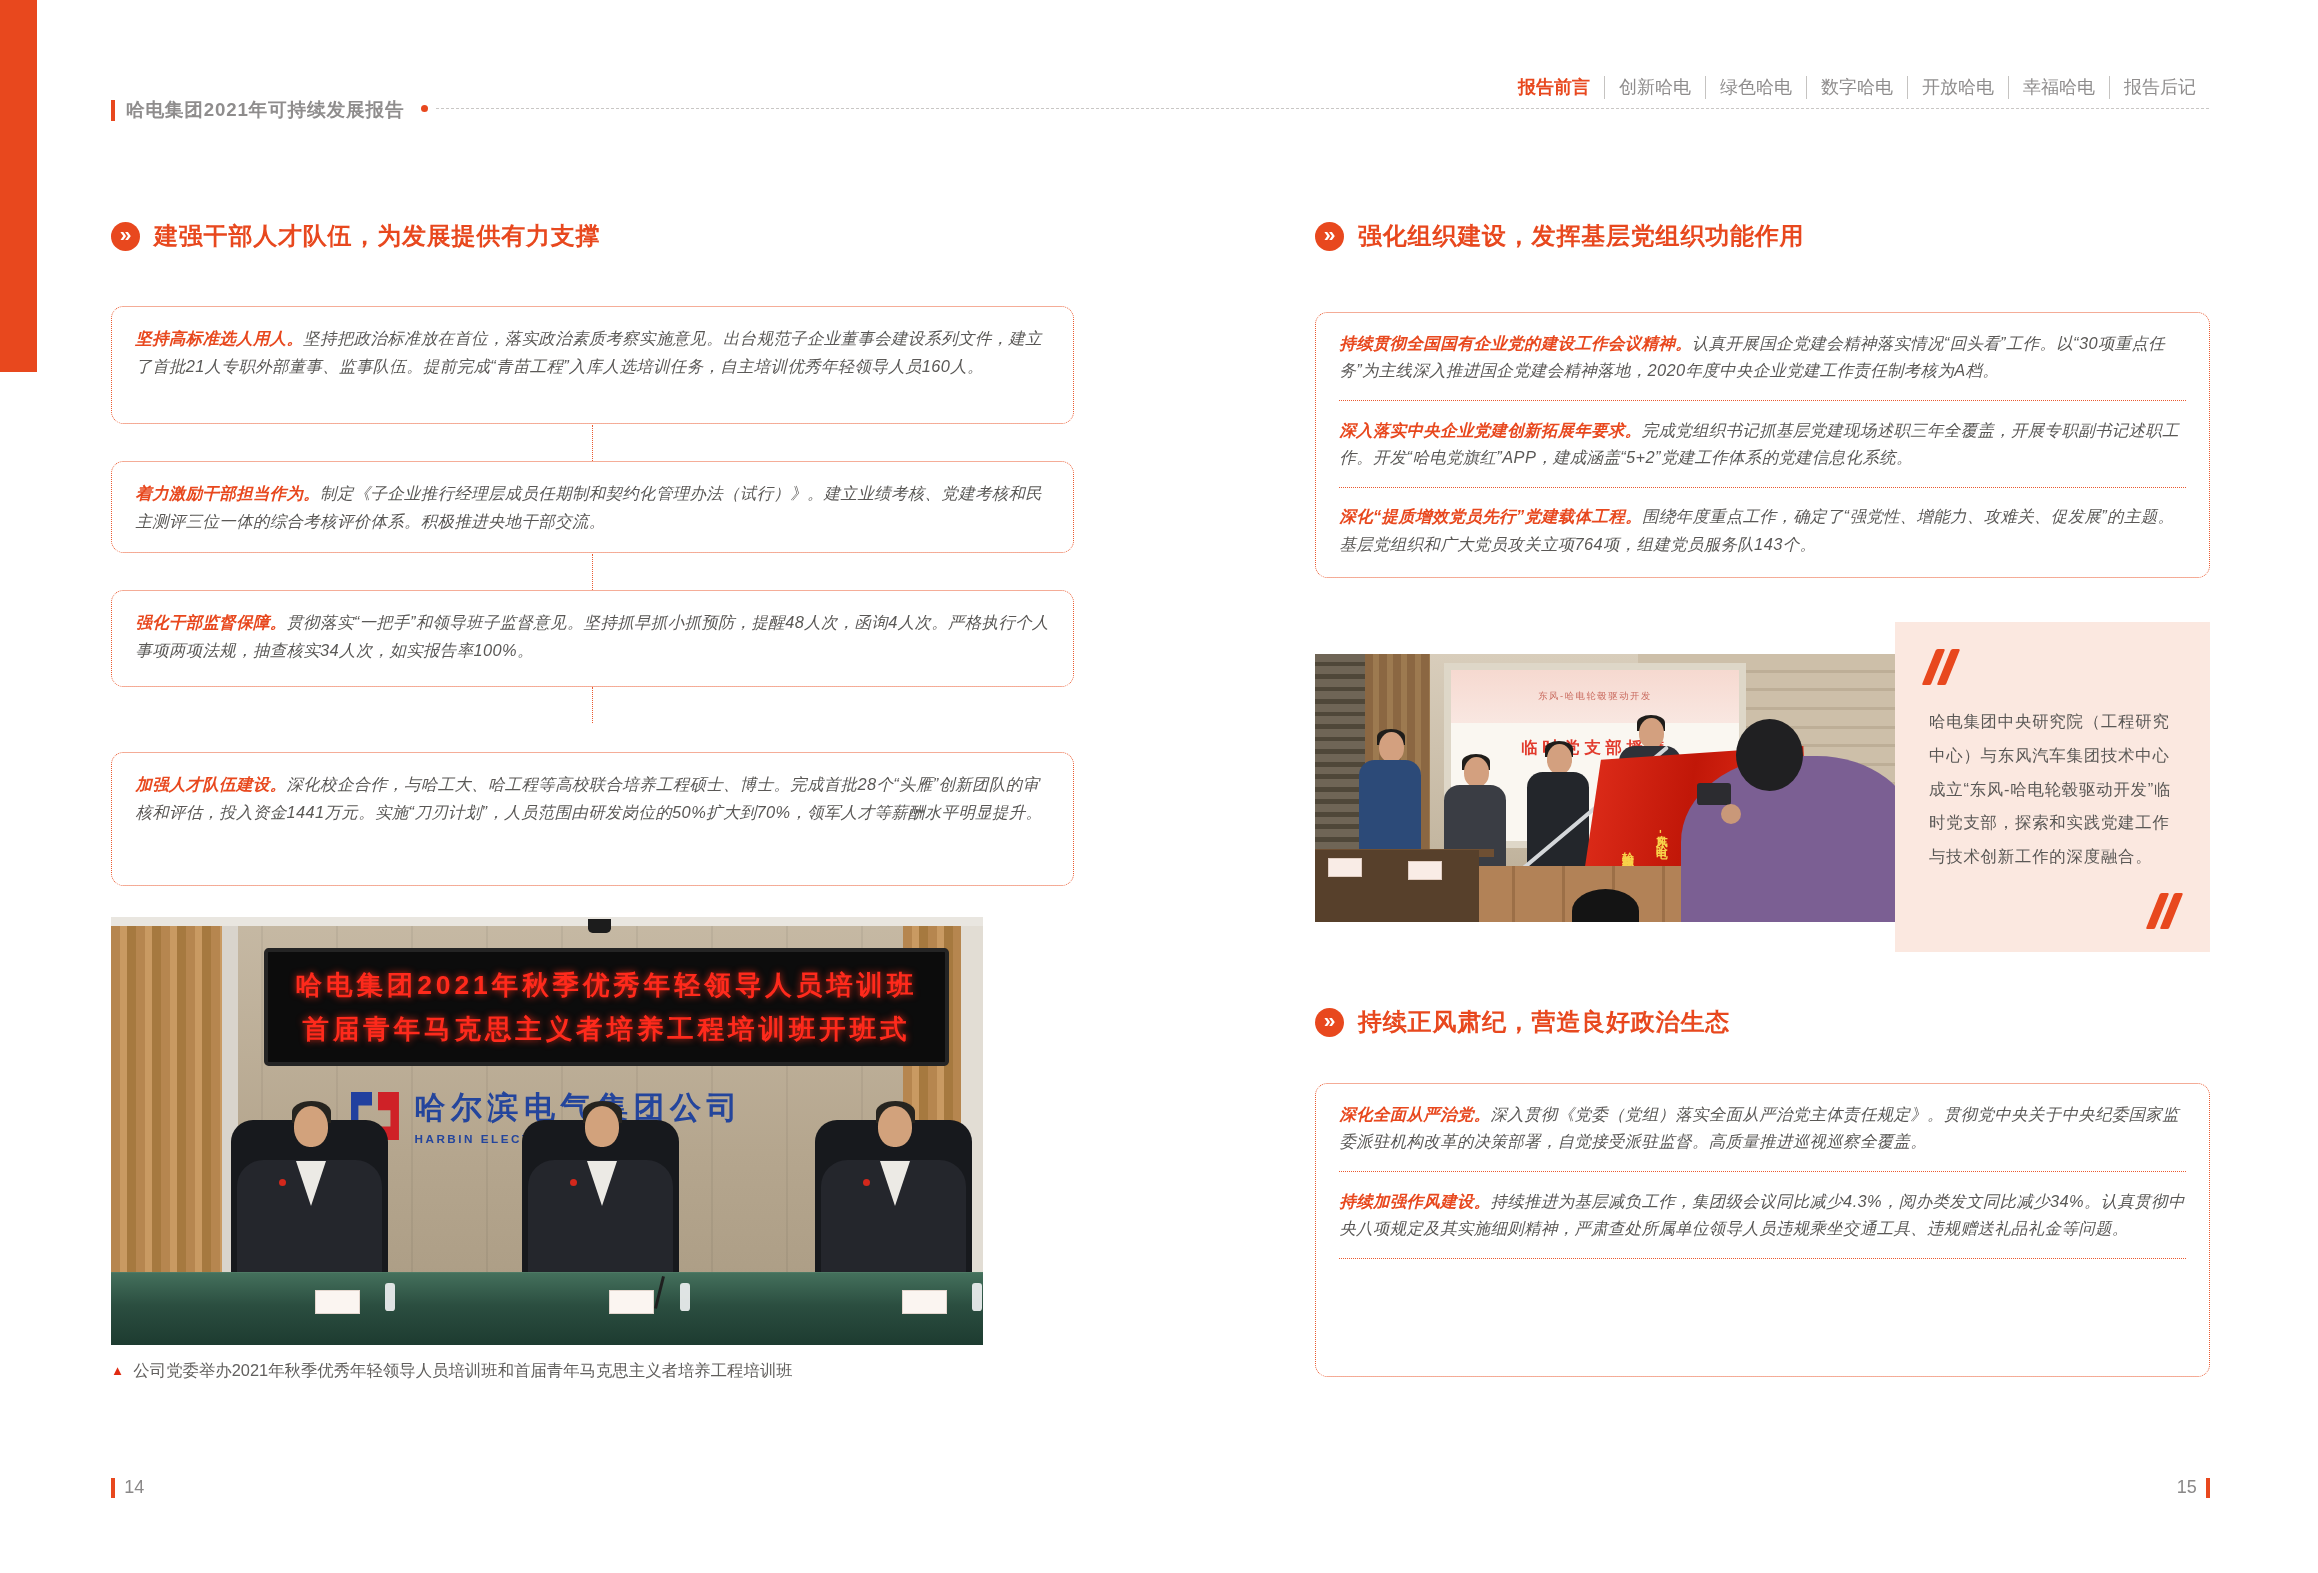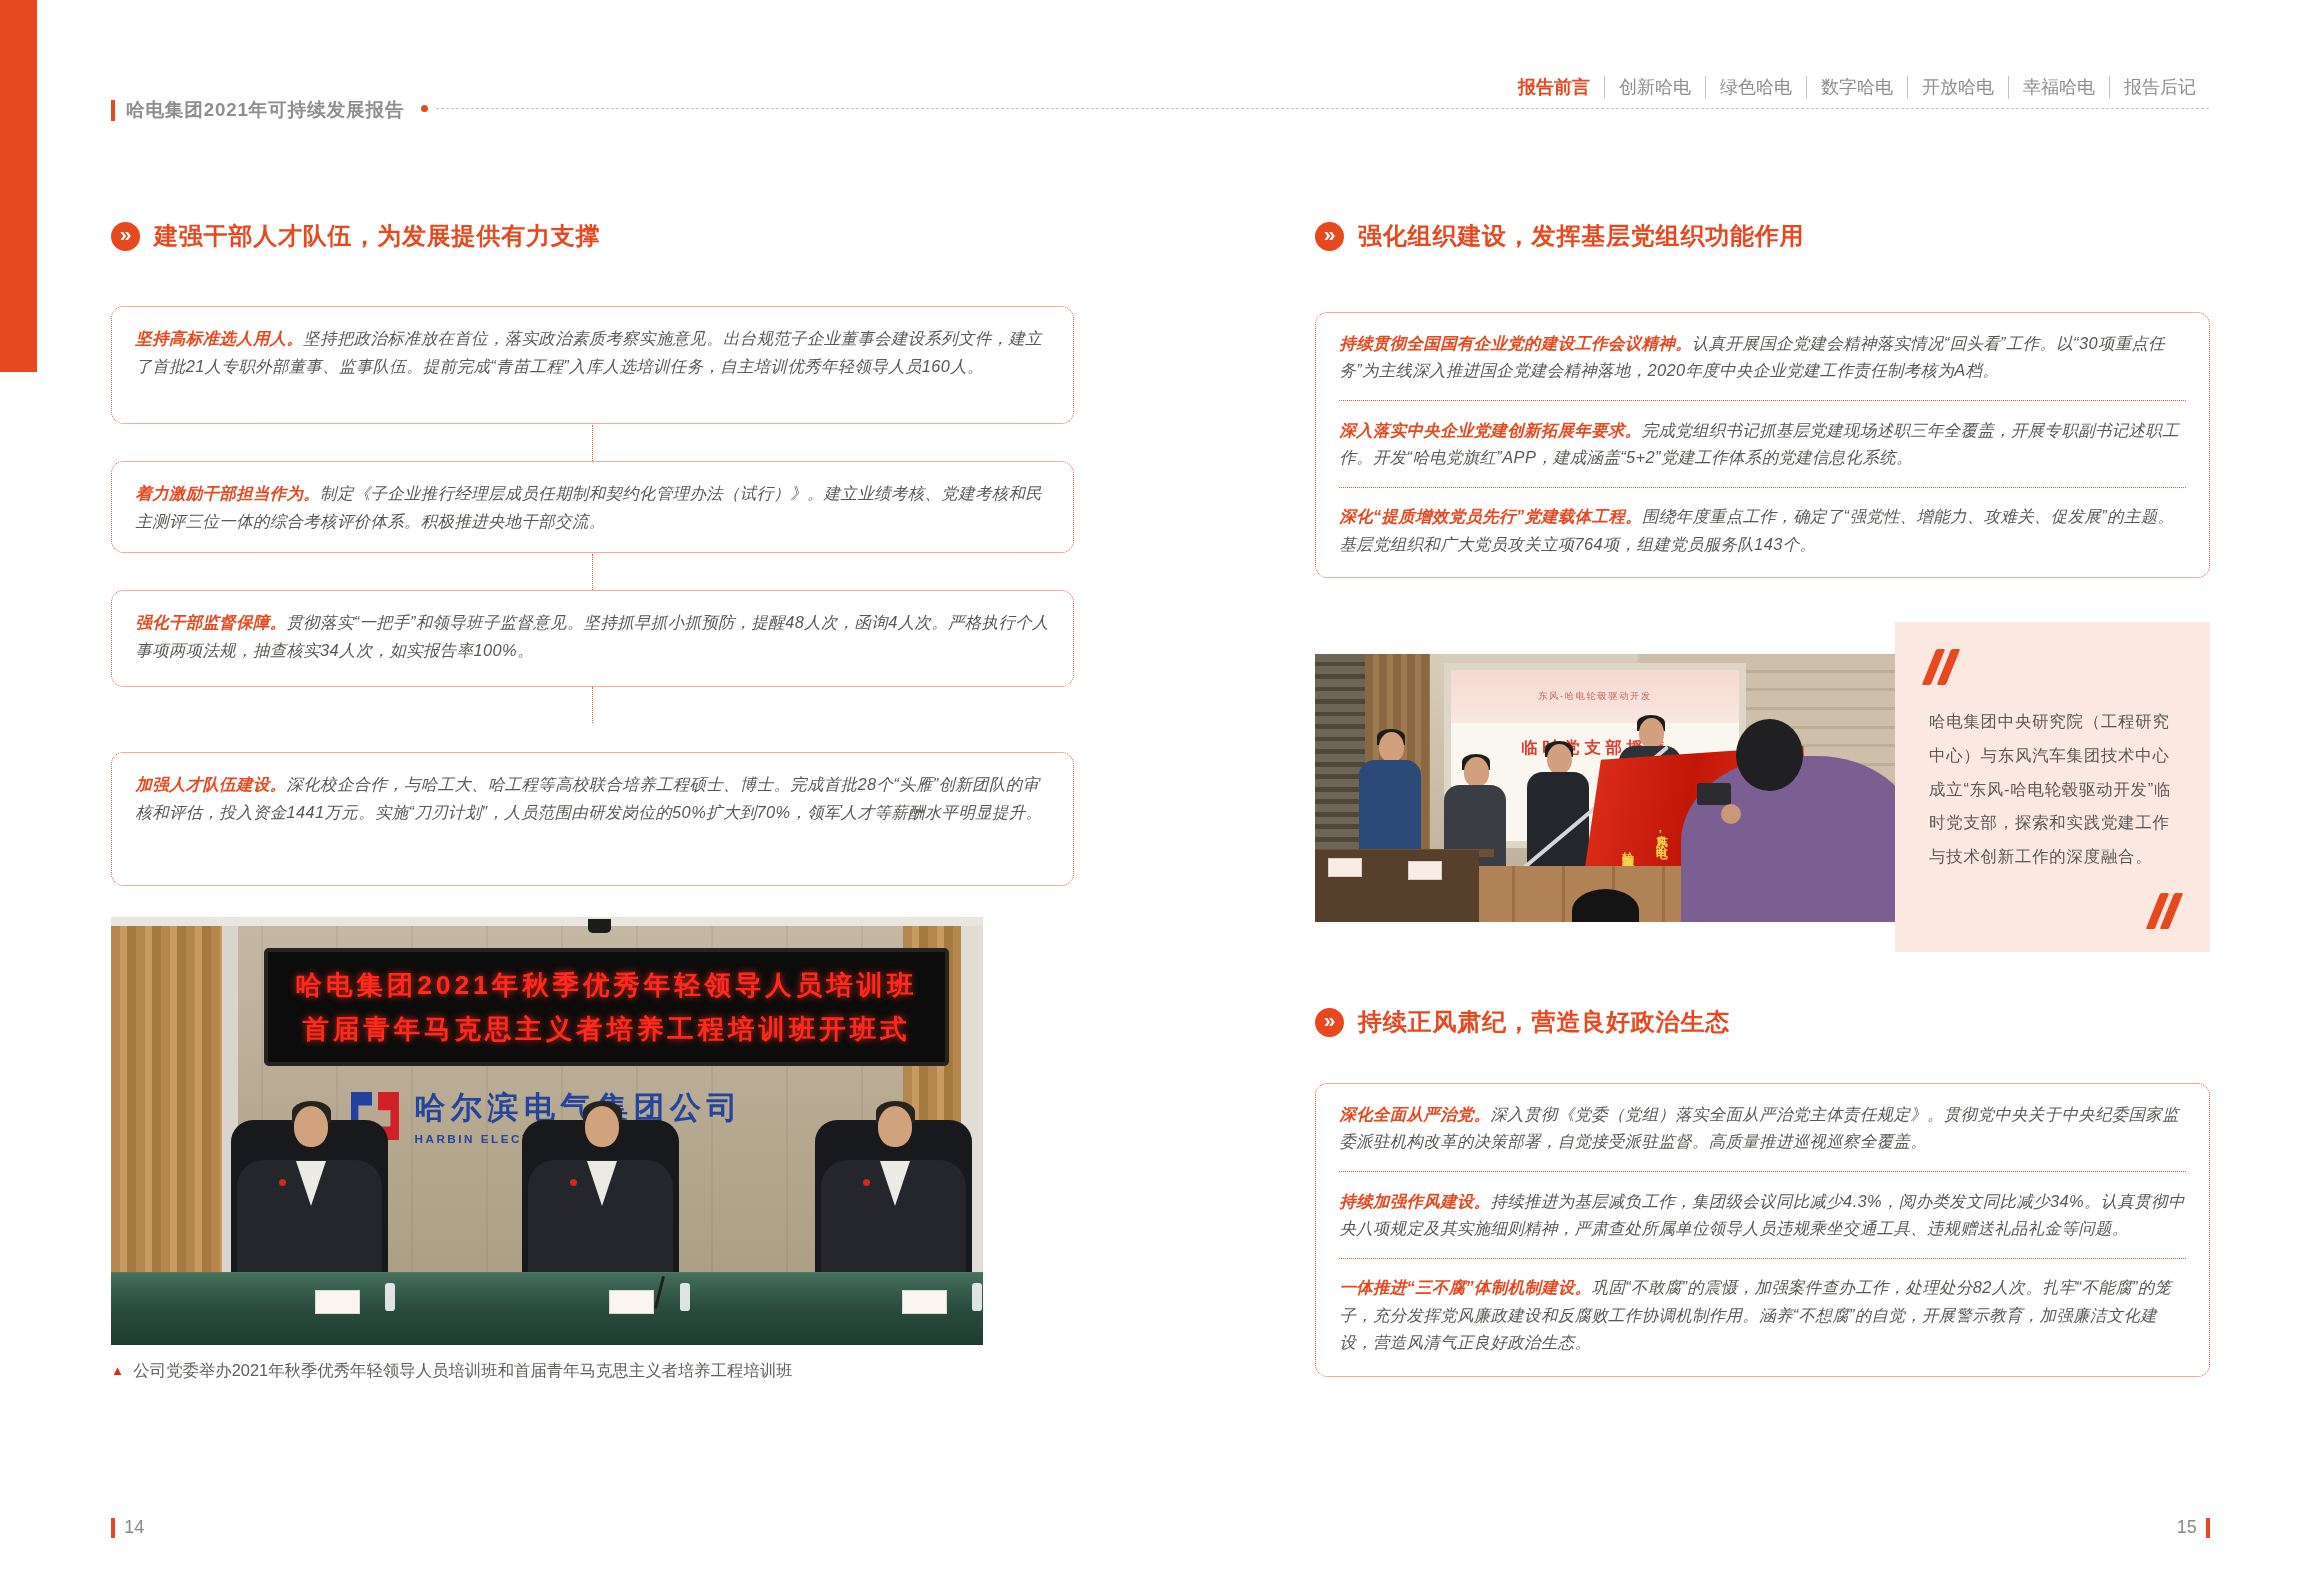--- a/index.html
+++ b/index.html
@@ -12,21 +12,21 @@
   .red-strip { position:absolute; left:0; top:0; width:37px; height:372px; background:#e8481e; }
   .hdr-title { position:absolute; left:111px; top:97px; display:flex; align-items:center; gap:11px; }
   .hdr-bar { width:3.9px; height:21px; background:#e8481e; }
   .hdr-text { font-size:18.7px; font-weight:bold; color:#8f8d8d; letter-spacing:0.8px; }
   .hdr-dot { position:absolute; left:421px; top:105px; width:7px; height:7px; border-radius:50%; background:#e8481e; }
   .hdr-dash { position:absolute; left:436px; top:108px; width:1773px; border-top:1.6px dashed #c9c7c5; }
   .hdr-nav { position:absolute; top:76px; right:109px; display:flex; align-items:center; font-size:18px; color:#8f8d8d; }
   .hdr-nav .nav-item { padding:0 14px; line-height:23.4px; }
   .hdr-nav .nav-item + .nav-item { border-left:1.6px solid #c5c3c1; }
   .hdr-nav .nav-item.active { color:#e8481e; font-weight:bold; }
-  .pageno { position:absolute; top:1477px; display:flex; align-items:center; gap:9.3px; font-size:18px; color:#8a8888;margin-top:40px; }
+  .pageno { position:absolute; top:1477px; display:flex; align-items:center; gap:9.3px; font-size:18px; color:#8a8888; }
   .pageno .pbar { width:3.9px; height:20px; background:#e8481e; }
 
   
   .sec-head { position:absolute; display:flex; align-items:center; gap:14px; }
   .sec-ico { width:29px; height:29px; border-radius:50%; background:#e8481e; color:#fff;
              font-size:21px; font-weight:bold; display:flex; align-items:center; justify-content:center; padding-bottom:3.1px; }
   .sec-title { font-size:24px; font-weight:bold; color:#e8481e; letter-spacing:0.8px; }
 
   
   .dbox { position:absolute; border:1.6px dotted #ea5a30; border-radius:12.5px; padding:17px 23.4px;
@@ -327,21 +327,20 @@
   <div class="sec-head" style="left:1315px; top:1006px;">
     <span class="sec-ico">»</span>
     <span class="sec-title">持续正风肃纪，营造良好政治生态</span>
   </div>
 
   <div class="dbox rbox" style="left:1315px; top:1083px; width:895px; height:294px; line-height:1.66;">
     <p><span class="lead">深化全面从严治党。</span><span>深入贯彻《党委（党组）落实全面从严治党主体责任规定》。贯彻党中央关于中央纪委国家监委派驻机构改革的决策部署，自觉接受派驻监督。高质量推进巡视巡察全覆盖。</span></p>
     <div class="rule"></div>
     <p><span class="lead">持续加强作风建设。</span><span>持续推进为基层减负工作，集团级会议同比减少4.3%，阅办类发文同比减少34%。认真贯彻中央八项规定及其实施细则精神，严肃查处所属单位领导人员违规乘坐交通工具、违规赠送礼品礼金等问题。</span></p>
     <div class="rule"></div>
-    <p><span class="lead">一体推进“三不腐”体制机制建设。</span><span>巩固“不敢腐”的震慑，加强案件查办工作，处理处分82人次。扎牢“不能腐”的笼子，充分发挥党风廉政建设和反腐败工作协调机制作用。涵养“不想腐”的自觉，开展警示教育，加强廉洁文化建设，营造风清气正良好政治生态。</span></p>
   </div>
 
   <div class="pageno" style="right:109px;">
     <span>15</span>
     <span class="pbar"></span>
   </div>
 
 </div>
 
 

